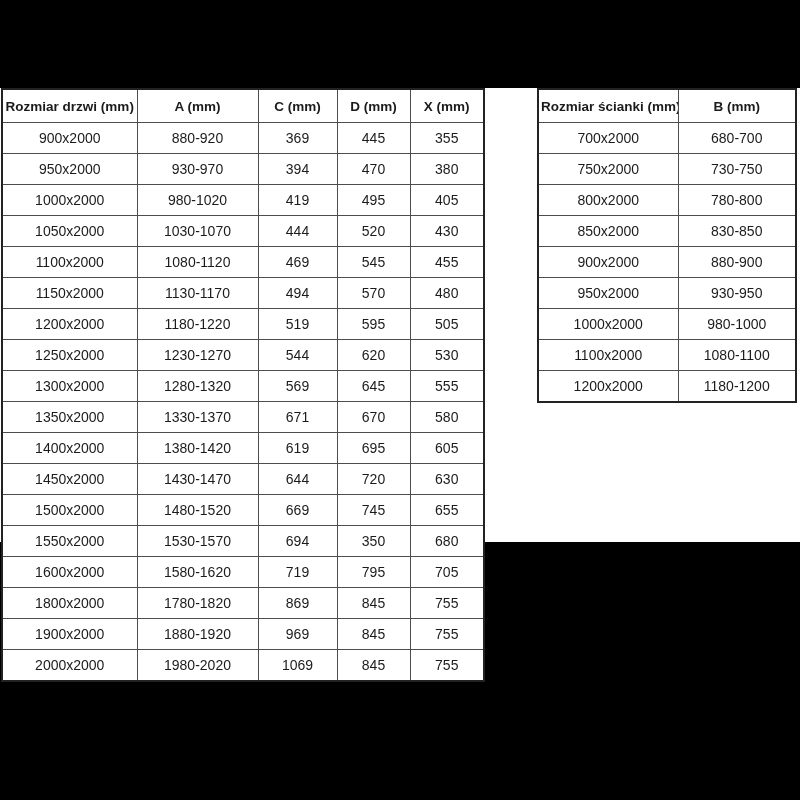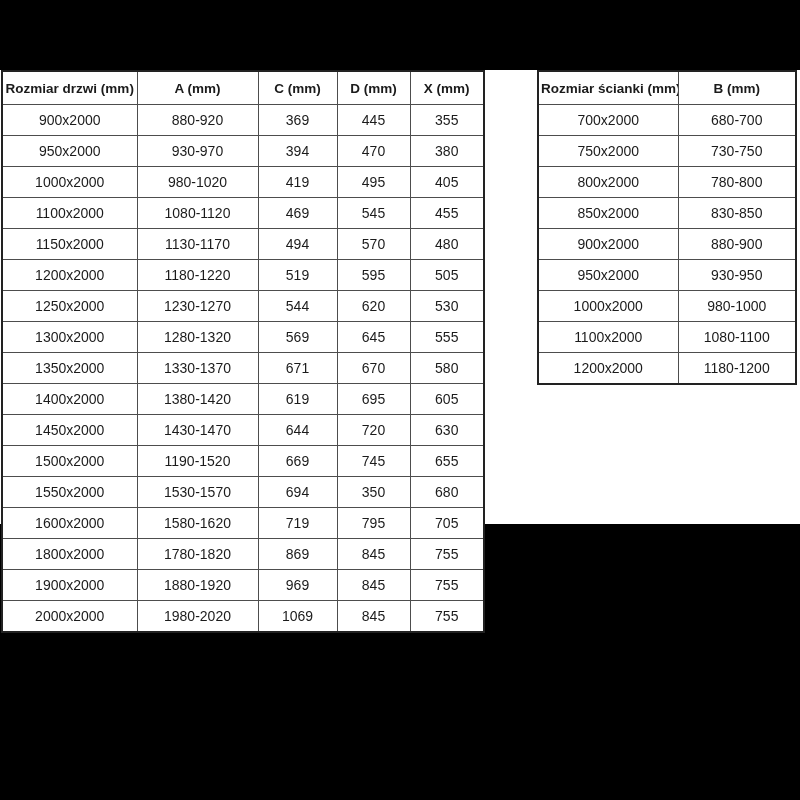--- a/index.html
+++ b/index.html
@@ -9,21 +9,21 @@
   }
   .stage {
     position: relative;
     width: 800px;
     height: 800px;
     background: #000000;
     overflow: hidden;
   }
   .band {
     position: absolute;
-    top: 70px;
+    top: 88px;
     left: 0;
     width: 800px;
     height: 454px;
     background: #ffffff;
   }
   table.tbl {
     position: absolute;
     border-collapse: collapse;
     table-layout: fixed;
     font-family: "Liberation Sans", sans-serif;
@@ -98,20 +98,27 @@
             <td>380</td>
           </tr>
           <tr>
             <td>1000x2000</td>
             <td>980-1020</td>
             <td>419</td>
             <td>495</td>
             <td>405</td>
           </tr>
           <tr>
+            <td>1050x2000</td>
+            <td>1030-1070</td>
+            <td>444</td>
+            <td>520</td>
+            <td>430</td>
+          </tr>
+          <tr>
             <td>1100x2000</td>
             <td>1080-1120</td>
             <td>469</td>
             <td>545</td>
             <td>455</td>
           </tr>
           <tr>
             <td>1150x2000</td>
             <td>1130-1170</td>
             <td>494</td>
@@ -155,21 +162,21 @@
           </tr>
           <tr>
             <td>1450x2000</td>
             <td>1430-1470</td>
             <td>644</td>
             <td>720</td>
             <td>630</td>
           </tr>
           <tr>
             <td>1500x2000</td>
-            <td>1190-1520</td>
+            <td>1480-1520</td>
             <td>669</td>
             <td>745</td>
             <td>655</td>
           </tr>
           <tr>
             <td>1550x2000</td>
             <td>1530-1570</td>
             <td>694</td>
             <td>350</td>
             <td>680</td>

